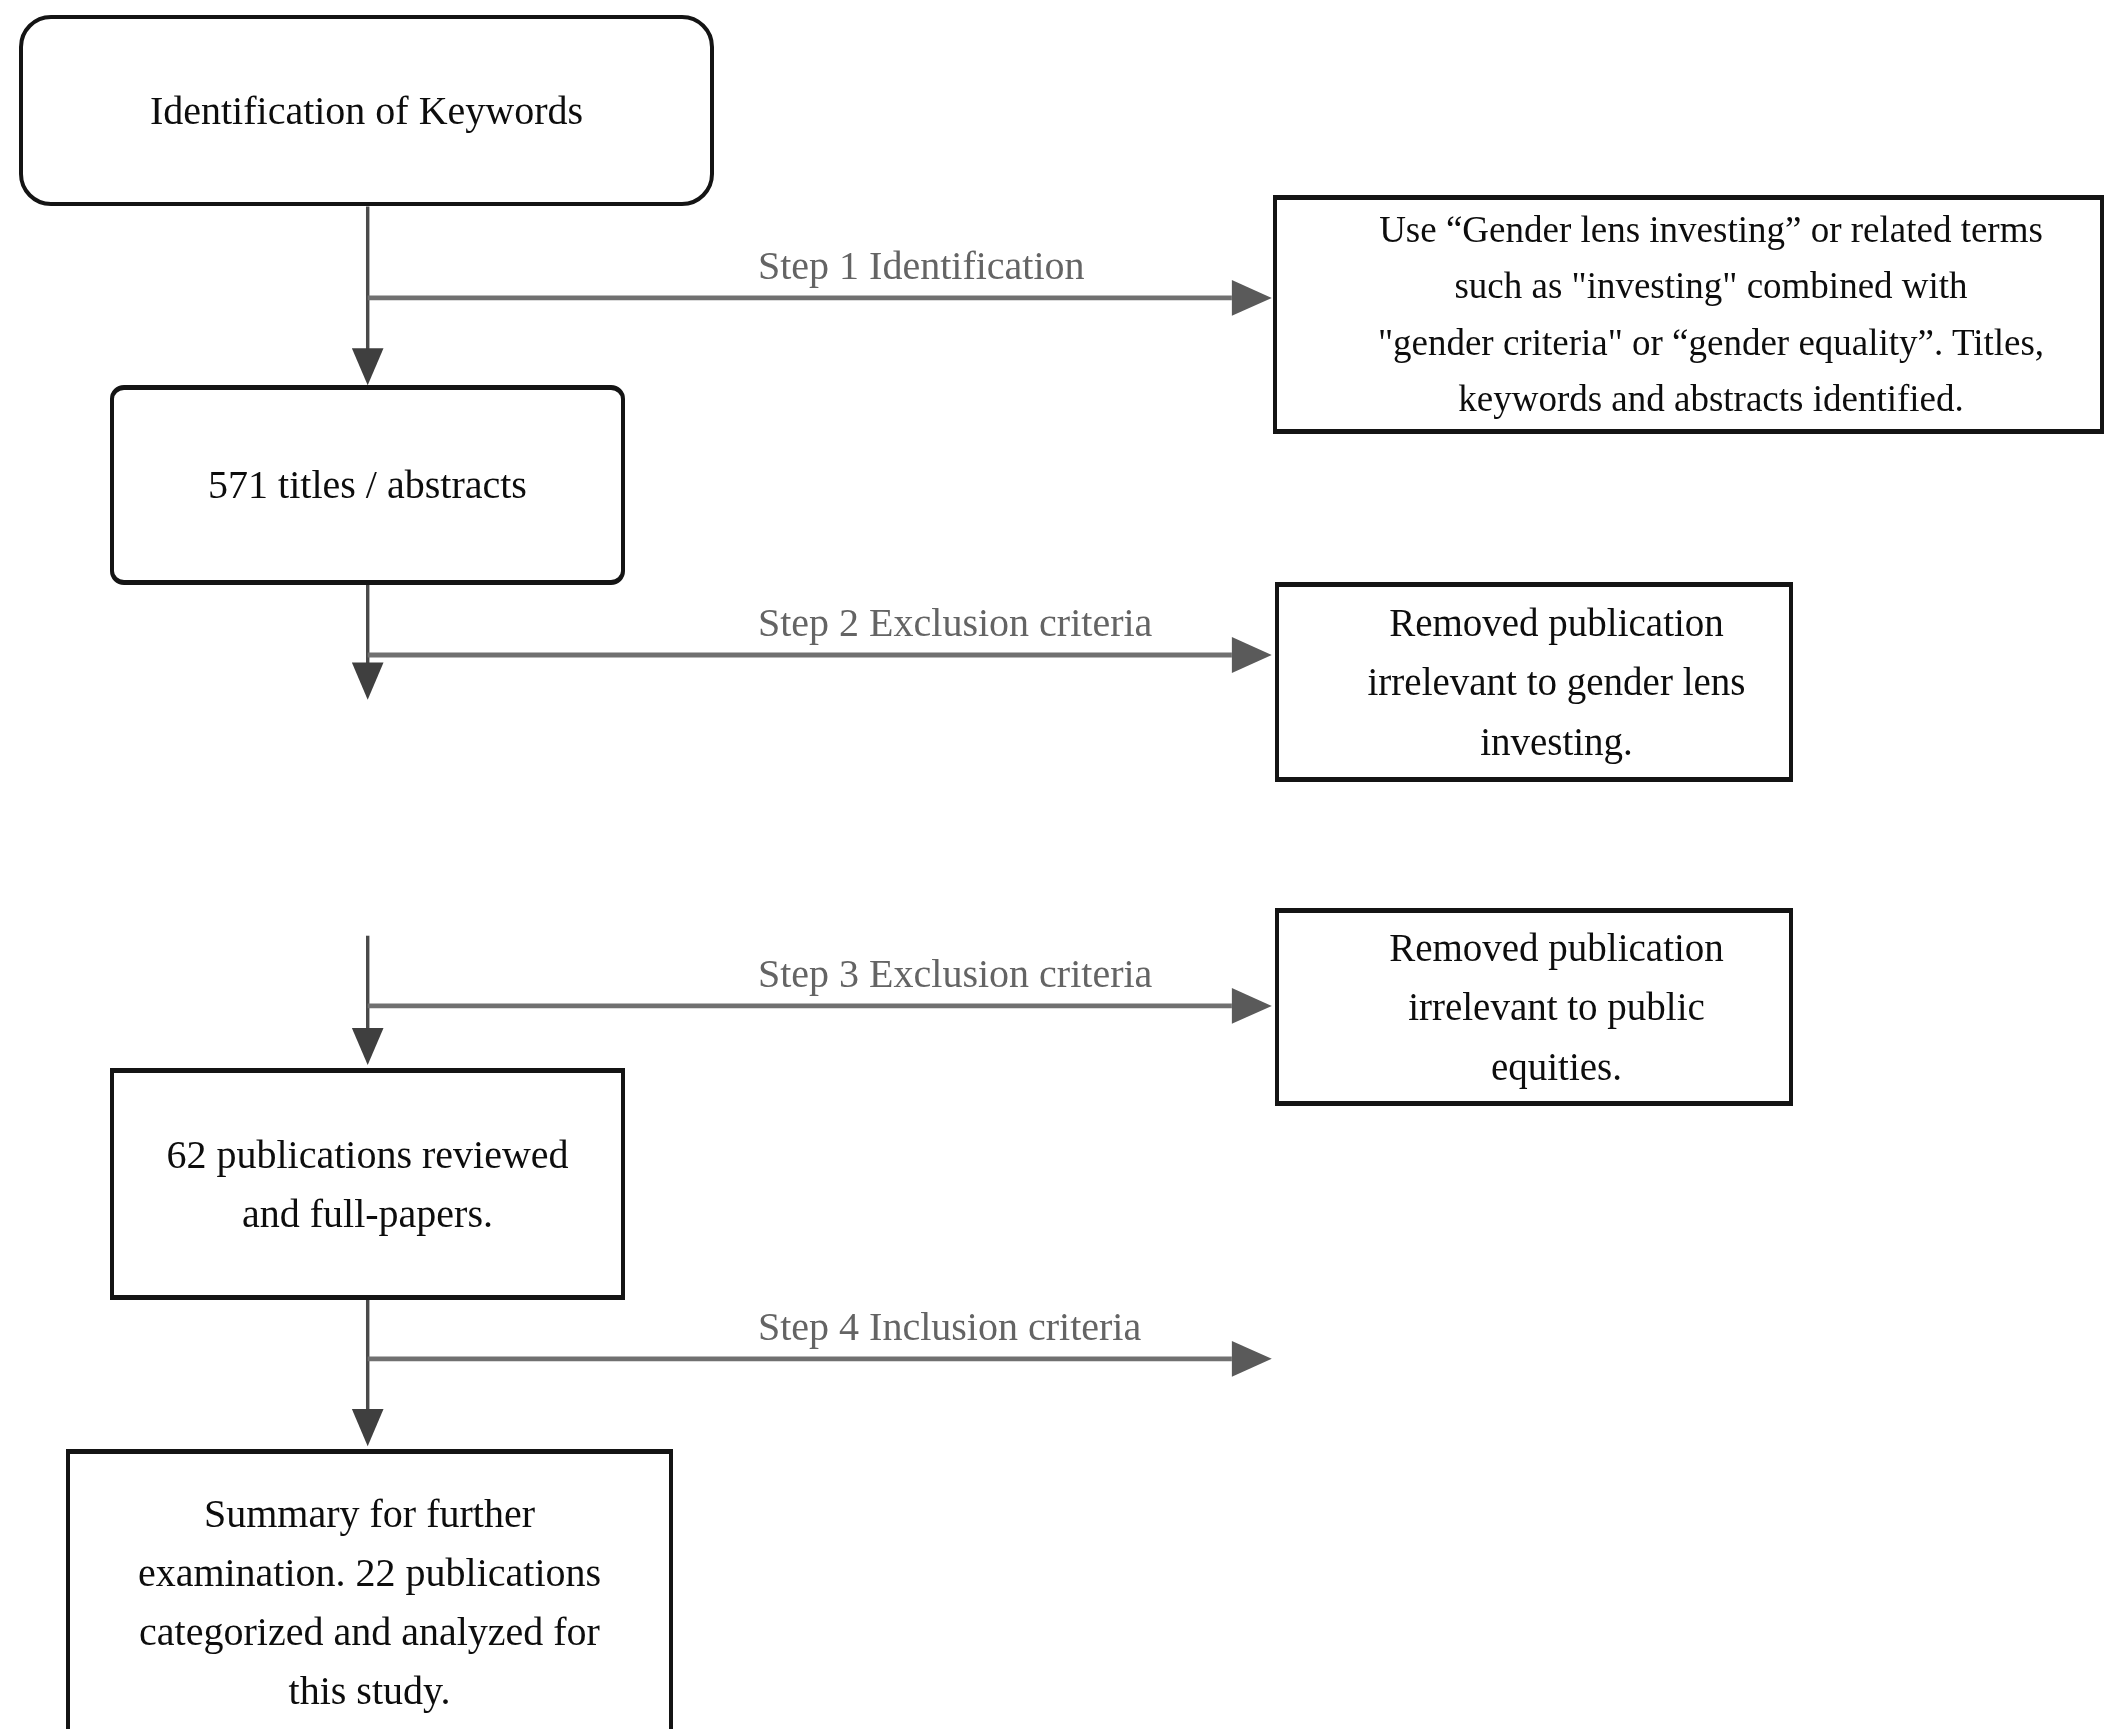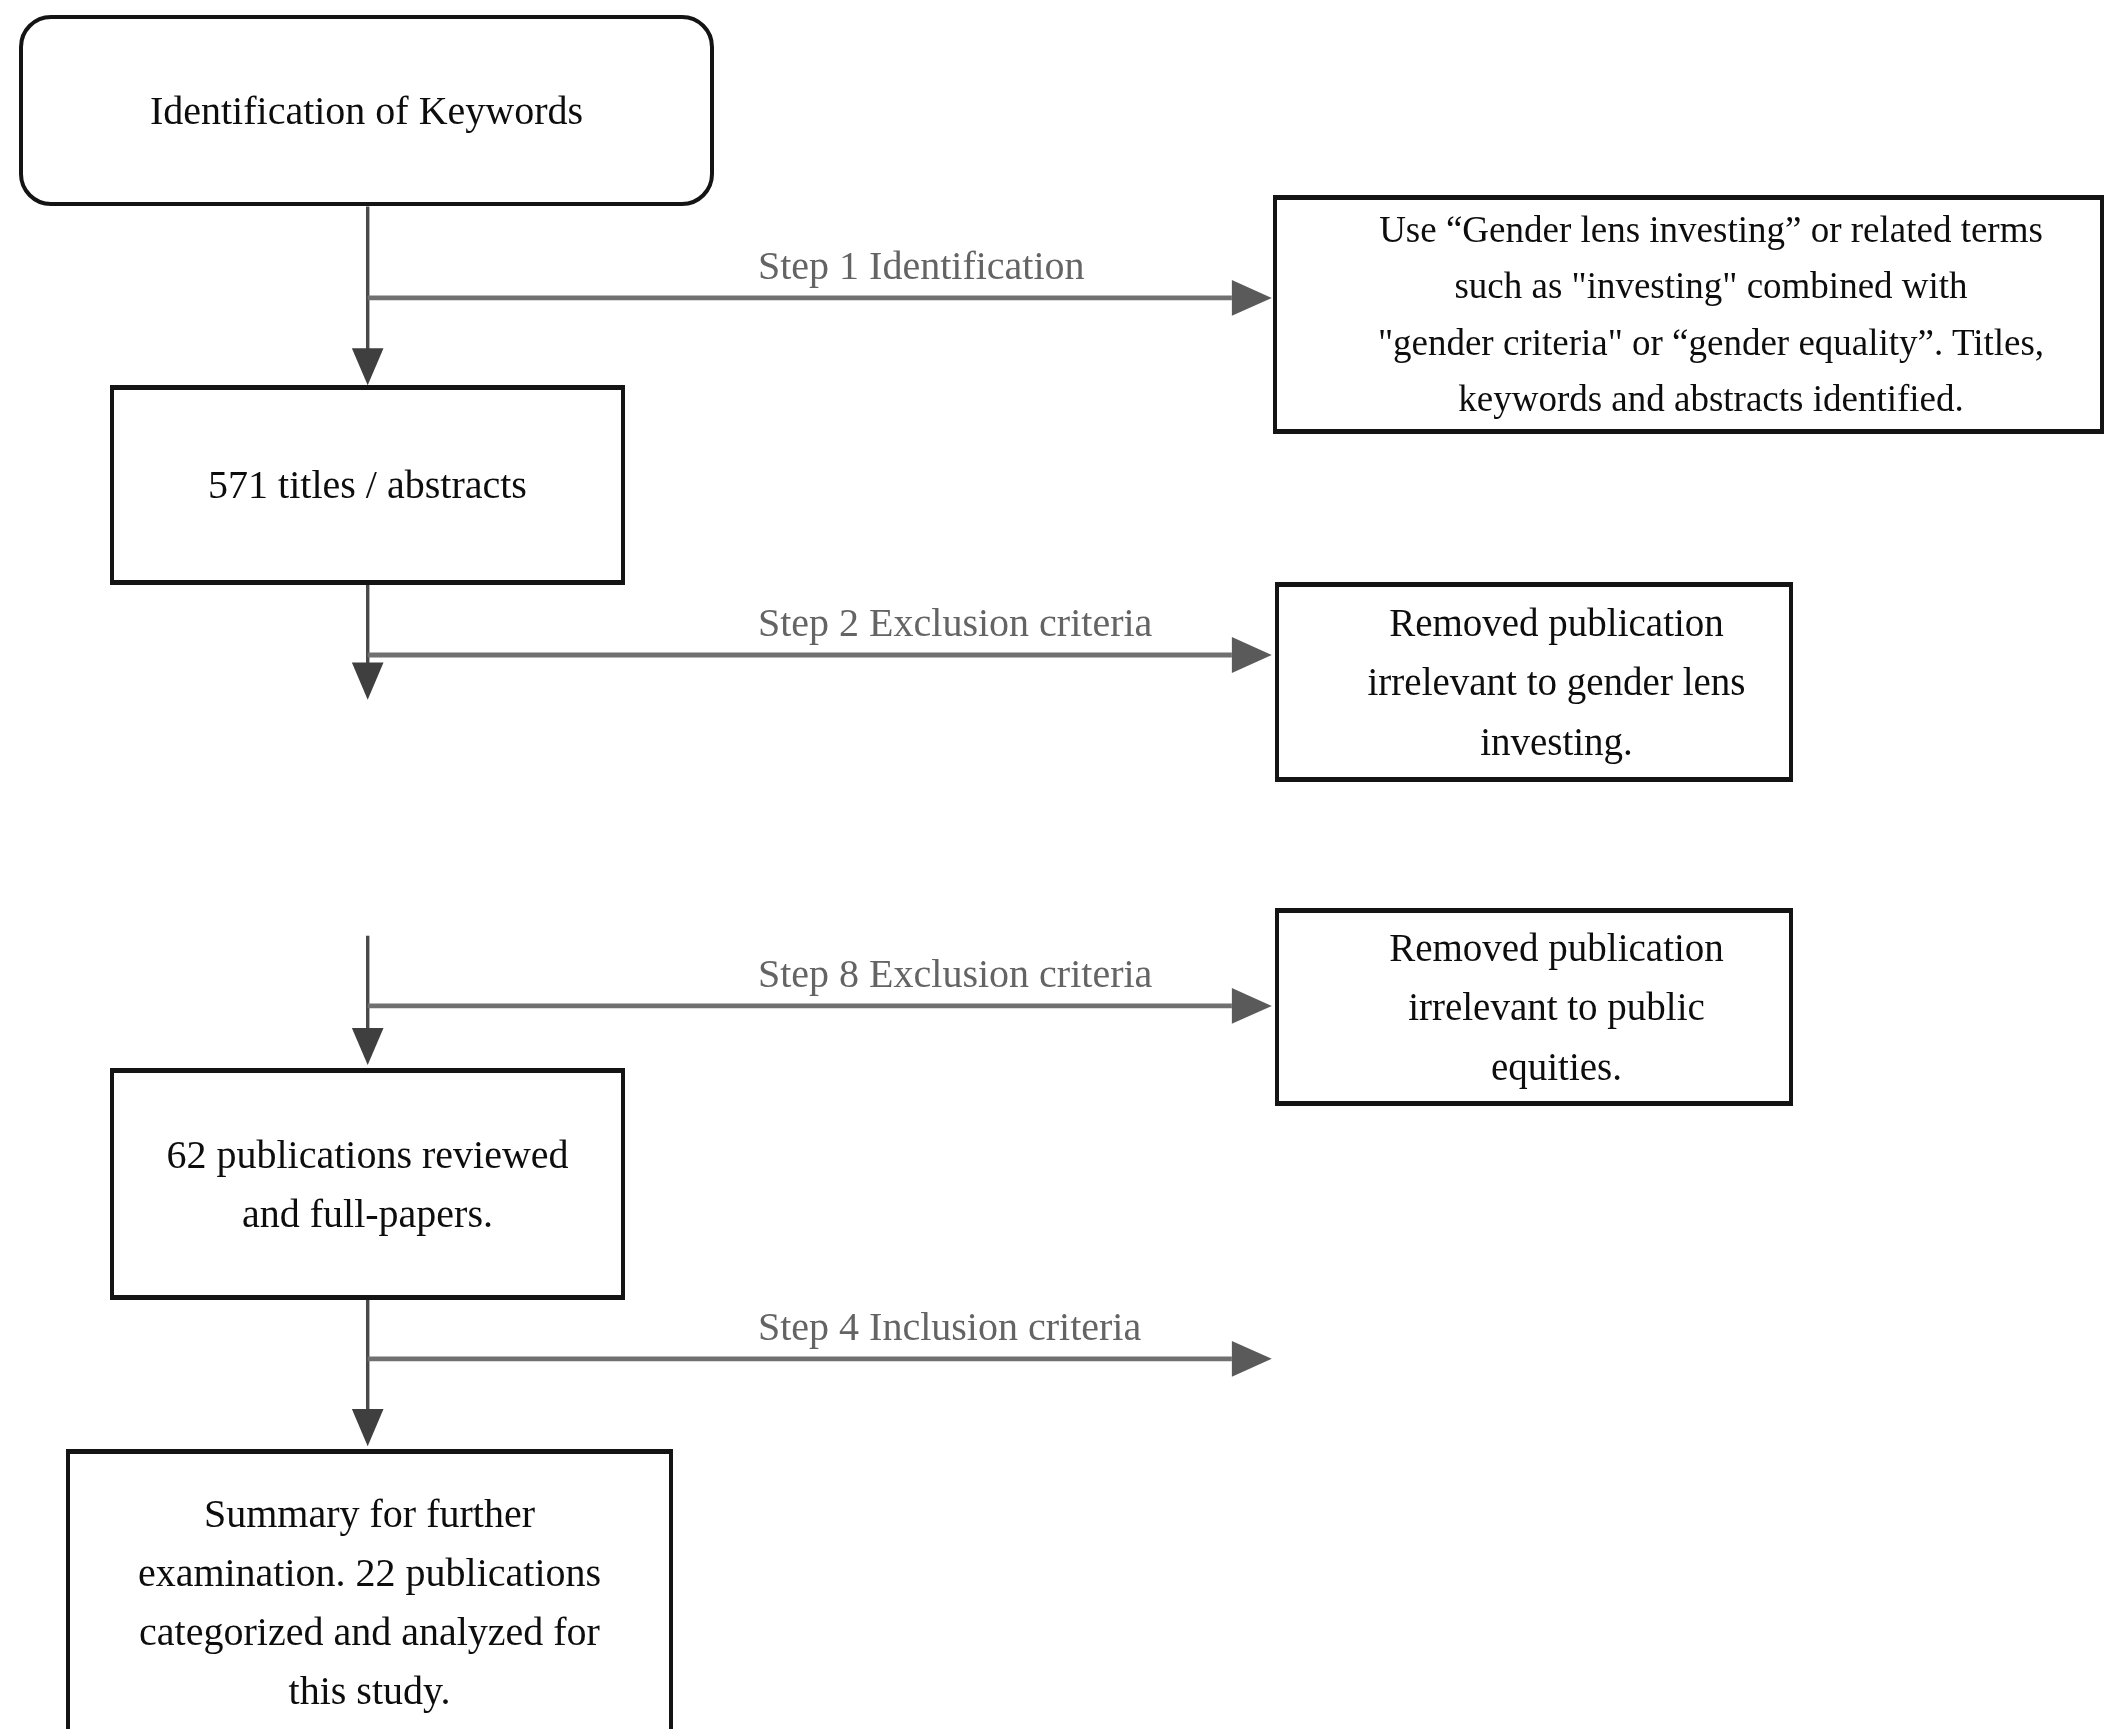--- a/index.html
+++ b/index.html
@@ -55,21 +55,21 @@
 
   .step-label {
     position: absolute;
     color: #646464;
     font-size: 40px;
     white-space: nowrap;
   }
 
   
   #node-start     { left: 19px;   top: 15px;   width: 695px; height: 191px; }
-  #node-titles    { left: 110px;  top: 385px;  width: 515px;  height: 200px; }
+  #node-titles    { left: 110px;  top: 385px;  width: 515px;  height: 200px; border-radius: 14px; }
   #node-screening { left: 110px;  top: 703px; width: 515px;  height: 233px; }
   #node-reviewed  { left: 110px;  top: 1068px; width: 515px;  height: 232px; }
   #node-final     { left: 66px;   top: 1449px; width: 607px;  height: 306px; }
 
   #note-1 { left: 1273px; top: 195px;  width: 831px; height: 239px; }
   #note-2 { left: 1275px; top: 582px;  width: 518px;  height: 200px; }
   #note-3 { left: 1275px; top: 908px; width: 518px;  height: 198px; }
   #note-4 { left: 1275px; top: 1260px; width: 635px;  height: 274px; }
 
   #step-1 { left: 758px; top: 242px; }
@@ -135,21 +135,21 @@
 
   <div class="node" id="node-final">
     <span class="node-text">Summary for further
 examination. 22 publications
 categorized and analyzed for
 this study.</span>
   </div>
 
   <div class="step-label" id="step-1">Step 1 Identification</div>
   <div class="step-label" id="step-2">Step 2 Exclusion criteria</div>
-  <div class="step-label" id="step-3">Step 8 Exclusion criteria</div>
+  <div class="step-label" id="step-3">Step 3 Exclusion criteria</div>
   <div class="step-label" id="step-4">Step 4 Inclusion criteria</div>
 
   <div class="note" id="note-1">
     <span class="note-text">Use “Gender lens investing” or related terms
 such as "investing" combined with
 "gender criteria" or “gender equality”. Titles,
 keywords and abstracts identified.</span>
   </div>
 
   <div class="note" id="note-2">

